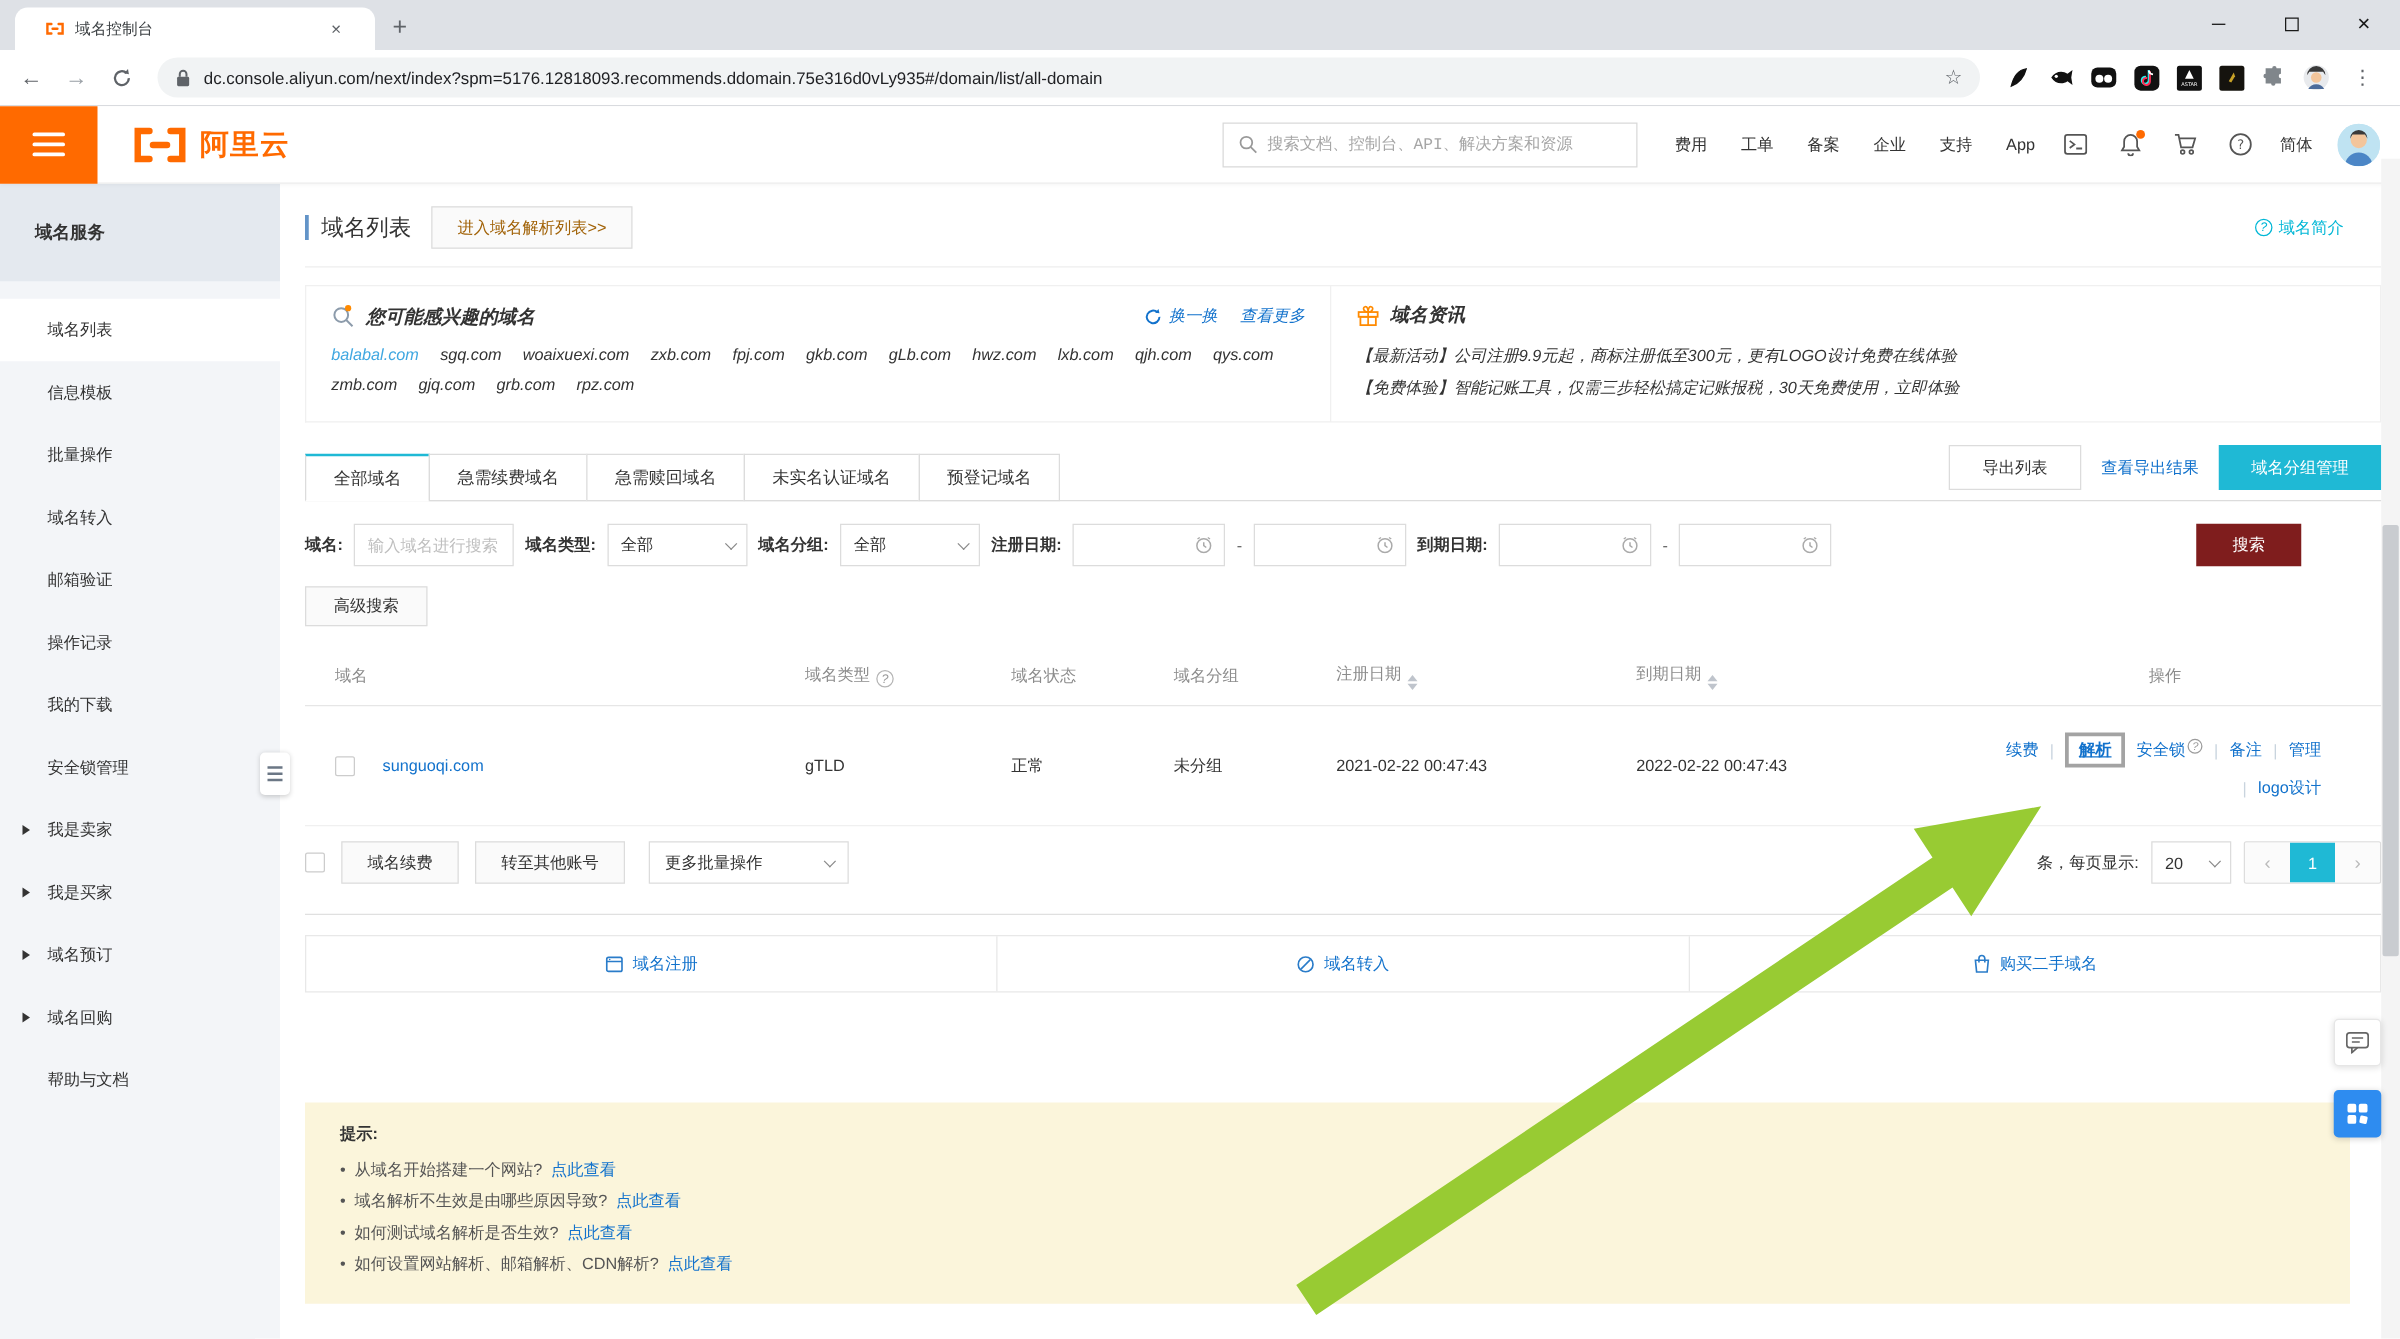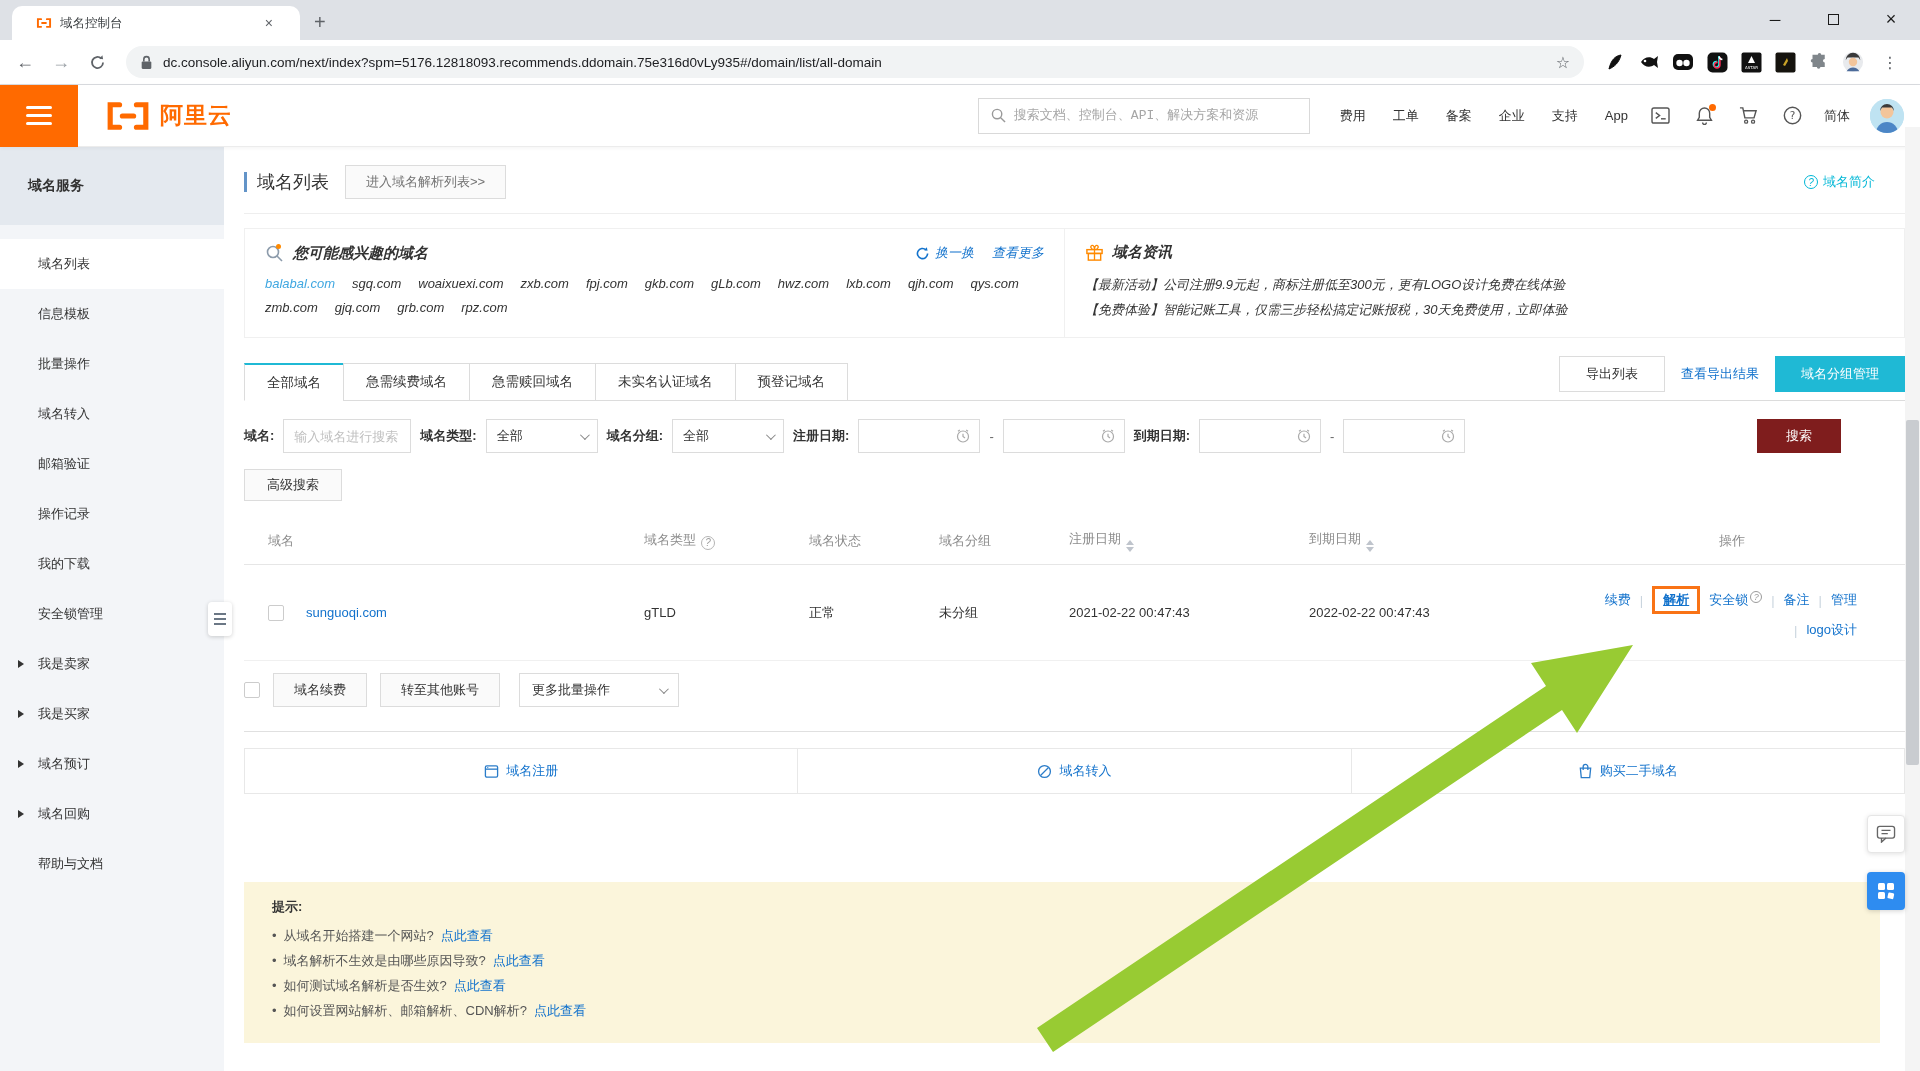--- a/index.html
+++ b/index.html
@@ -56,21 +56,21 @@
   .sb-arrow { position:absolute; left:18px; width:0; height:0; border-left:6px solid #333; border-top:4.5px solid transparent; border-bottom:4.5px solid transparent; }
   .sb-collapse { position:absolute; top:455px; left:208px; width:24px; height:34px; background:#fff; border-radius:4px;
                  box-shadow:0 1px 4px rgba(0,0,0,.18); display:flex; flex-direction:column; justify-content:center; gap:3px; align-items:center; cursor:pointer; z-index:3; }
   .sb-collapse i { width:12px; height:2px; background:#6B7785; }
 
   .main { flex:1; background:#fff; padding-left:20px; position:relative; }
 
   .page-head { display:flex; align-items:center; margin-top:18px; padding-bottom:14px; border-bottom:1px solid #EEE; margin-right:15px; }
   .title-bar { width:3px; height:20px; background:#6394C8; margin-right:10px; }
   .page-title { font-size:18px; font-weight:normal; color:#333; }
-  .dns-btn { margin-left:16px; height:34px; padding:0 20px; border:1px solid #DCDCDC; background:#FAFAFA; font-size:13px; color:#737373; cursor:pointer; font-family:inherit; }
+  .dns-btn { margin-left:16px; height:34px; padding:0 20px; border:1px solid #DCDCDC; background:#FAFAFA; font-size:13px; color:#a16207; cursor:pointer; font-family:inherit; }
   .intro-link { margin-left:auto; margin-right:30px; display:flex; align-items:center; gap:5px; color:#00B7D6; font-size:13px; cursor:pointer; }
   .help-circle { width:14px; height:14px; border:1px solid #00B7D6; border-radius:50%; font-size:10px; display:inline-flex; align-items:center; justify-content:center; color:#00B7D6; }
 
   .promo-row { display:flex; margin-top:14px; margin-right:15px;font-style:italic; }
   .panel { border:1px solid #F0F0F0; padding:14px 20px; min-height:110px; }
   .panel.left { width:820px; border-right:none; }
   .panel.right { flex:1; border-left:1px solid #F0F0F0; }
   .panel-head { display:flex; align-items:center; gap:8px; font-size:15px; color:#333; font-weight:600; }
   .panel-links { margin-left:auto; display:flex; align-items:center; gap:18px; font-weight:normal; font-size:13px; }
   .blue-link { color:#1272CC; cursor:pointer; }
@@ -115,21 +115,21 @@
   .checkbox { width:16px; height:16px; border:1px solid #CCC; border-radius:2px; background:#fff; cursor:pointer; flex-shrink:0; }
   .domain-link { color:#1272CC; font-size:13px; }
   .info-circle { width:14px; height:14px; border:1px solid #B5B5B5; border-radius:50%; color:#9B9B9B; font-size:10px;
                  display:inline-flex; align-items:center; justify-content:center; margin-left:5px; vertical-align:-2px; cursor:pointer; }
   .mini-q { width:12px; height:12px; border:1px solid #9B9B9B; border-radius:50%; color:#9B9B9B; font-size:9px;
             display:inline-flex; align-items:center; justify-content:center; margin-left:2px; vertical-align:4px; }
   .sorter { display:inline-flex; flex-direction:column; gap:2px; margin-left:5px; vertical-align:-2px; cursor:pointer; }
   .sorter i { width:0; height:0; border-left:4px solid transparent; border-right:4px solid transparent; }
   .sorter .up { border-bottom:5px solid #BFC4CC; }
   .sorter .dn { border-top:5px solid #BFC4CC; }
-  .jiexi { border:3px solid #f97316; padding:2px 8px; text-decoration:underline; font-weight:bold; }
+  .jiexi { border:3px solid #a3a3a3; padding:2px 8px; text-decoration:underline; font-weight:bold; }
 
   
   .batch-row { display:flex; align-items:center; gap:13px; margin-top:12px; margin-right:15px; padding-bottom:24px; border-bottom:1px solid #E0E0E0; font-size:13px; }
   .btn-gray { height:34px; padding:0 20px; border:1px solid #DCDCDC; background:#FAFAFA; font-size:13px; color:#333; cursor:pointer; font-family:inherit; }
   .more-select { width:160px; height:34px; border:1px solid #DCDCDC; background:#fff; display:flex; align-items:center; justify-content:space-between; padding:0 12px; cursor:pointer; margin-left:6px; }
   .pg-zone { margin-left:auto; display:flex; align-items:center; gap:10px; }
   .pg-select { width:64px; height:34px; border:1px solid #DCDCDC; background:#fff; display:flex; align-items:center; justify-content:space-between; padding:0 10px; cursor:pointer; }
   .pager { display:flex; border:1px solid #DDD; border-radius:2px; overflow:hidden; }
   .pg-btn { width:36px; height:32px; display:flex; align-items:center; justify-content:center; color:#BBB; font-size:15px; background:#FBFBFB; cursor:pointer; }
   .pg-cur { width:36px; height:32px; display:flex; align-items:center; justify-content:center; background:#1FB9D5; color:#fff; font-size:13px; cursor:pointer; }
@@ -550,20 +550,32 @@
       </div>
 
       <div class="batch-row">
         <span class="checkbox"></span>
         <button class="btn-gray">域名续费</button>
         <button class="btn-gray">转至其他账号</button>
         <div class="more-select">
             <span>更多批量操作</span>
             <i class="chev"></i>
           </div>
+        <div class="pg-zone">
+          <span>条，每页显示:</span>
+          <div class="pg-select">
+              <span>20</span>
+              <i class="chev"></i>
+            </div>
+          <div class="pager">
+            <span class="pg-btn">‹</span>
+            <span class="pg-cur">1</span>
+            <span class="pg-btn">›</span>
+          </div>
+        </div>
       </div>
 
       <div class="bottom-links">
         <div class="bl-cell">
           <svg width="15" height="15" viewBox="0 0 16 16">
               <rect x="1.5" y="2" width="13" height="12" rx="1.5" fill="none" stroke="#2A7CC9" stroke-width="1.4"></rect>
               <path d="M1.5 5.5 h13" stroke="#2A7CC9" stroke-width="1.4"></path>
               <circle cx="4" cy="3.8" r="0.7" fill="#2A7CC9"></circle>
             </svg>
           <span>域名注册</span>

